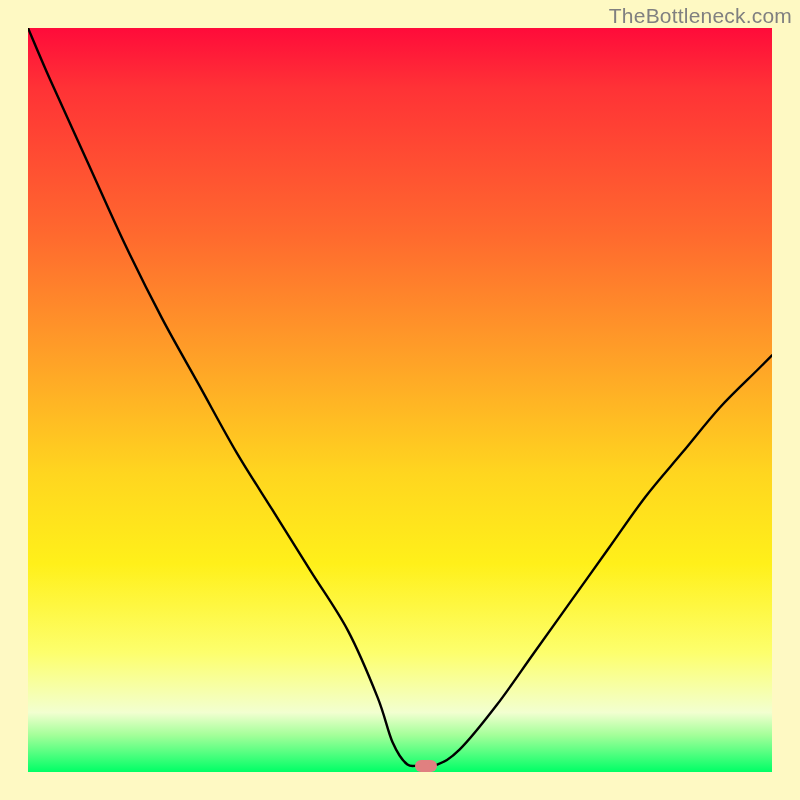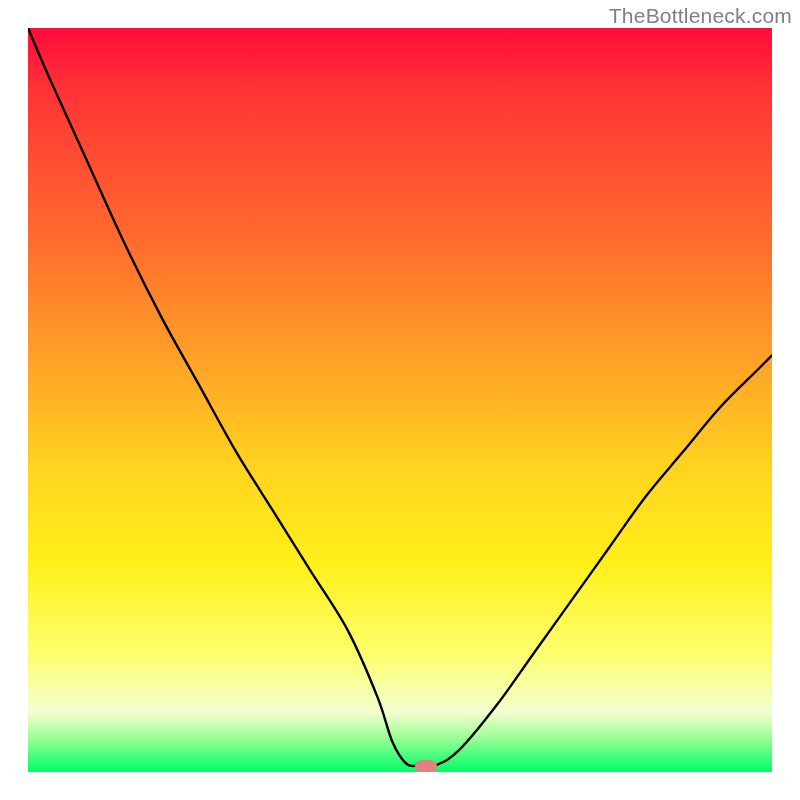--- a/index.html
+++ b/index.html
@@ -10,21 +10,21 @@
     overflow: hidden;
     background: #000;
     font-family: Arial, Helvetica, sans-serif;
   }
   .frame {
     position: absolute;
     left: 0;
     top: 0;
     width: 800px;
     height: 800px;
-    background: #ffffff;
+    background: #fef9c3;
   }
   .plot {
     position: absolute;
     left: 28px;
     top: 28px;
     width: 744px;
     height: 744px;
     
     background: linear-gradient(
       to bottom,

